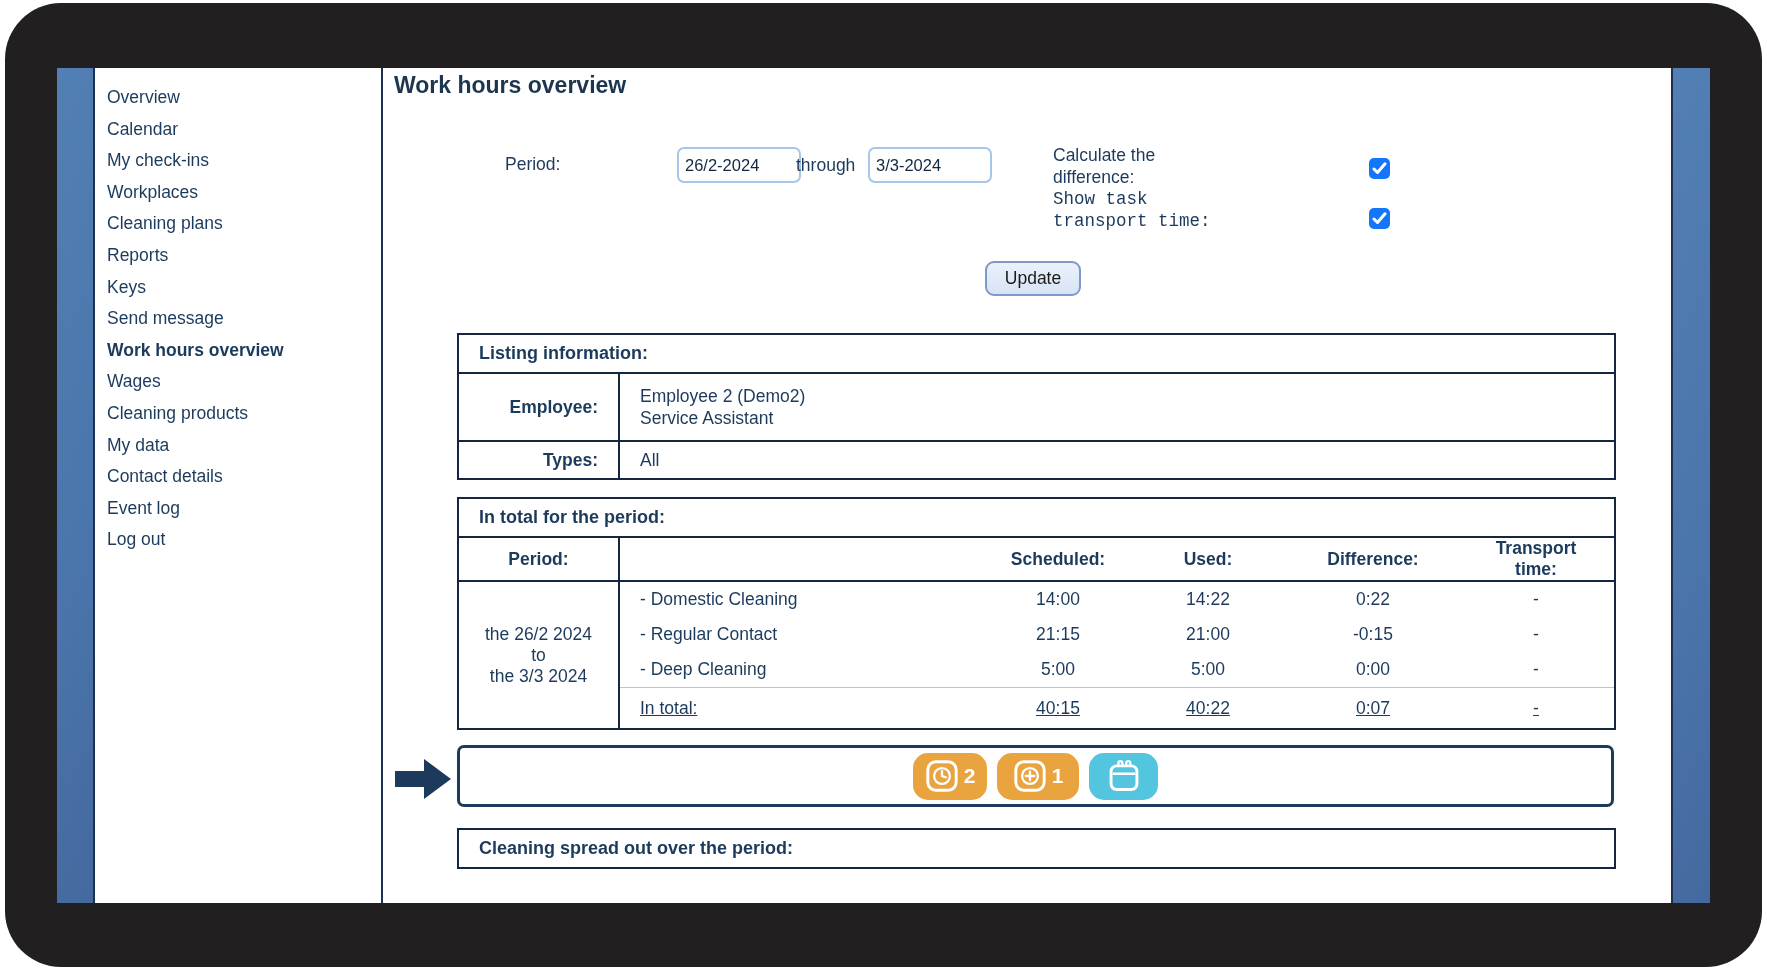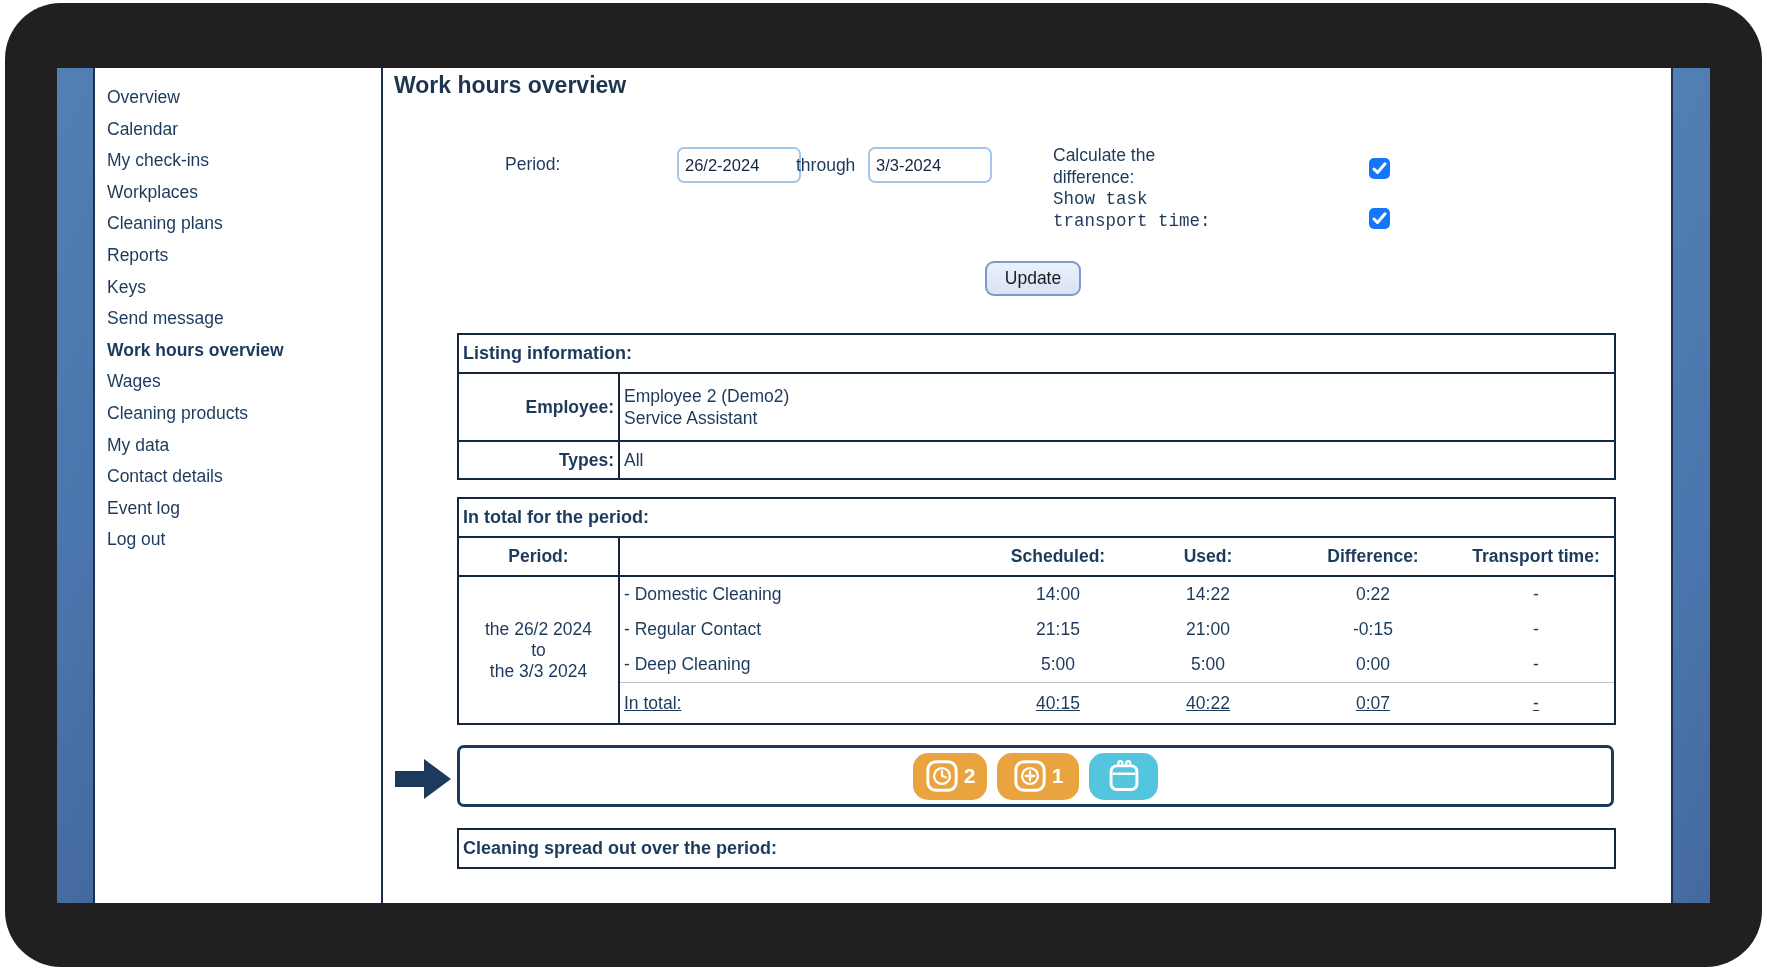--- a/index.html
+++ b/index.html
@@ -31,21 +31,21 @@
   .checkbox{position:absolute;width:21px;height:21px;background:#1476fb;border-radius:5px;
             display:flex;align-items:center;justify-content:center;cursor:pointer;}
   .cb1{left:986px;top:90px;}
   .cb2{left:986px;top:140px;}
   .btn-update{position:absolute;left:602px;top:193px;width:96px;height:35px;
               background:linear-gradient(#ebf1fb,#d7e3f5);border:2px solid #7e98c9;border-radius:9px;
               font-family:"Liberation Sans",sans-serif;font-size:17.5px;color:#1b1b1b;cursor:pointer;}
 
   table.grid{position:absolute;left:74px;width:1157px;border-collapse:collapse;table-layout:fixed;
              border:2px solid #15273e;font-size:17.5px;color:#1c3a5c;background:#fff;}
-  table.grid td{padding:0 4px;overflow:hidden;}
+  table.grid td{padding:0 20px;overflow:hidden;}
   .tbl-listing{top:265px;}
   .tbl-totals{top:429px;}
   .tbl-spread{top:760px;}
   tr.title-row td{font-weight:bold;font-size:18px;border-bottom:2px solid #15273e;height:37px;}
   tr.cols-row td{font-weight:bold;text-align:center;border-bottom:2px solid #15273e;height:37px;}
   td.lbl-col{border-right:2px solid #15273e;text-align:right;font-weight:bold;}
   tr.emp-row td{height:66px;border-bottom:2px solid #15273e;}
   tr.types-row td{height:36px;}
   .two-line div{line-height:22px;}
   td.num{text-align:center;}

